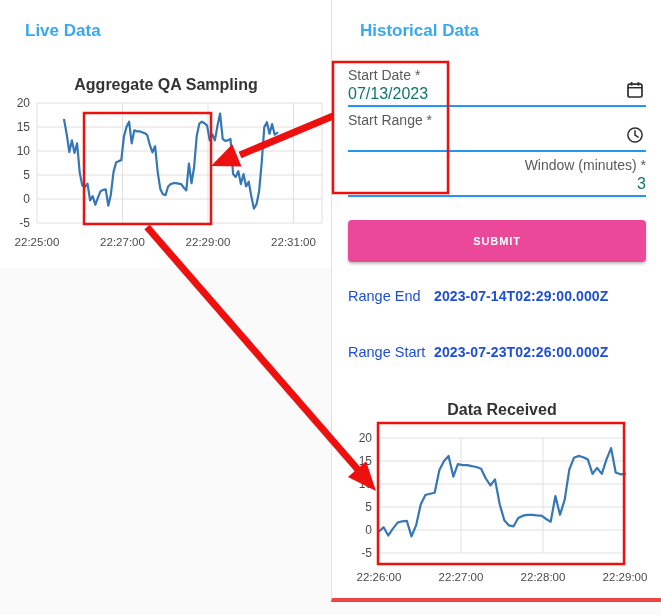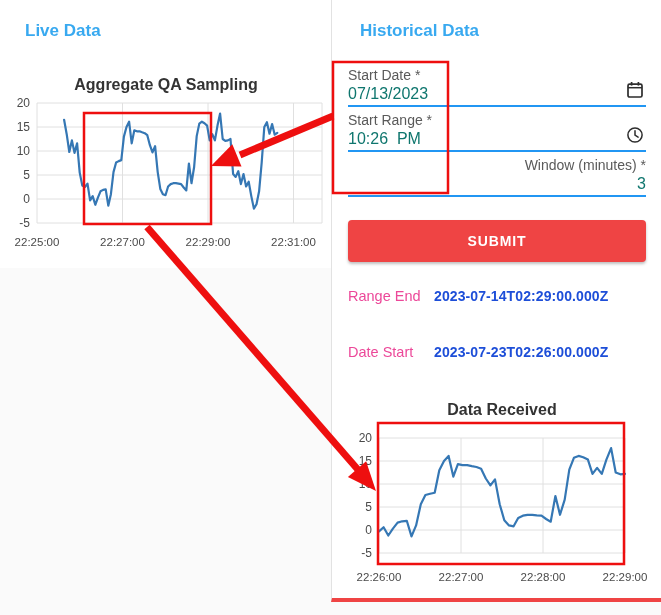--- a/index.html
+++ b/index.html
@@ -21,26 +21,26 @@
   svg text{font-family:"Liberation Sans",sans-serif}
 
   .field{position:absolute;left:16px;width:298px;height:45px;box-sizing:border-box;
     border-bottom:2px solid #2196f3}
   .field-label{font-size:14px;color:#5a5a5a;padding-top:5px}
   .field-value{font-size:16px;color:#0f766e;padding-top:2px;white-space:pre;cursor:text}
   .field-icon{position:absolute;right:2px;bottom:6px;width:18px;height:18px;cursor:pointer}
   .field-icon svg{display:block}
 
   #submit-btn{position:absolute;left:16px;top:220px;width:298px;height:42px;
-    background:#ef4444;color:#ffffff;border:none;border-radius:4px;
-    font-family:inherit;font-weight:bold;font-size:14px;letter-spacing:0.9px;
+    background:#ec4899;color:#ffffff;border:none;border-radius:4px;
+    font-family:inherit;font-weight:bold;font-size:11px;letter-spacing:0.9px;
     box-shadow:0 2px 3px rgba(0,0,0,0.25);cursor:pointer}
 
   .result-row{position:absolute;left:16px;display:flex;align-items:baseline;width:300px}
-  .result-label{font-size:14.5px;color:#ec4899;width:86px;flex:none}
+  .result-label{font-size:14.5px;color:#1d4ed8;width:86px;flex:none}
   .result-value{font-size:14px;font-weight:bold;color:#1d4ed8;letter-spacing:0.1px;white-space:nowrap}
 
   #overlay{position:absolute;left:0;top:0;z-index:10;pointer-events:none}
 </style>
 </head>
 <body>
 
 <div class="card" id="left-card">
   <h2 class="panel-heading" id="live-heading">Live Data</h2>
   <svg class="chart" id="chart-live" width="331" height="210">
@@ -87,21 +87,20 @@
           <svg viewBox="0 0 18 18" width="18" height="18">
             <rect x="2" y="3.2" width="14" height="12.8" rx="1.6" fill="none" stroke="#2d2d2d" stroke-width="1.7"></rect>
             <line x1="5.6" y1="1" x2="5.6" y2="4.6" stroke="#2d2d2d" stroke-width="1.7"></line>
             <line x1="12.4" y1="1" x2="12.4" y2="4.6" stroke="#2d2d2d" stroke-width="1.7"></line>
             <line x1="2" y1="6.7" x2="16" y2="6.7" stroke="#2d2d2d" stroke-width="1.5"></line>
           </svg>
         </span>
       </div>
       <div class="field" style="top: 107px; border-bottom-color: rgb(33, 150, 243);">
         <div class="field-label">Start Range *</div>
-        <div class="field-value">10:26  PM</div>
         <span class="field-icon">
           <svg viewBox="0 0 18 18" width="18" height="18">
             <circle cx="9" cy="9" r="7.1" fill="none" stroke="#2d2d2d" stroke-width="1.5"></circle>
             <path d="M9 4.8v4.4l3.1 1.9" fill="none" stroke="#2d2d2d" stroke-width="1.5" stroke-linecap="round"></path>
           </svg>
         </span>
       </div>
       <div class="field" style="top: 152px; border-bottom-color: rgb(33, 150, 243); text-align: right;">
         <div class="field-label">Window (minutes) *</div>
         <div class="field-value">3</div>
@@ -109,21 +108,21 @@
     </div>
 
   <button id="submit-btn">SUBMIT</button>
 
   <div id="results">
       <div class="result-row" style="top: 288px;">
         <span class="result-label">Range End</span>
         <span class="result-value">2023-07-14T02:29:00.000Z</span>
       </div>
       <div class="result-row" style="top: 344px;">
-        <span class="result-label">Date Start</span>
+        <span class="result-label">Range Start</span>
         <span class="result-value">2023-07-23T02:26:00.000Z</span>
       </div>
     </div>
 
   <svg class="chart" id="chart-received" width="330" height="210">
       <g>
         <line x1="47" y1="46" x2="293" y2="46" stroke="#e0e0e0" stroke-width="1"></line>
         <line x1="47" y1="69" x2="293" y2="69" stroke="#e0e0e0" stroke-width="1"></line>
         <line x1="47" y1="92" x2="293" y2="92" stroke="#e0e0e0" stroke-width="1"></line>
         <line x1="47" y1="115" x2="293" y2="115" stroke="#e0e0e0" stroke-width="1"></line>

